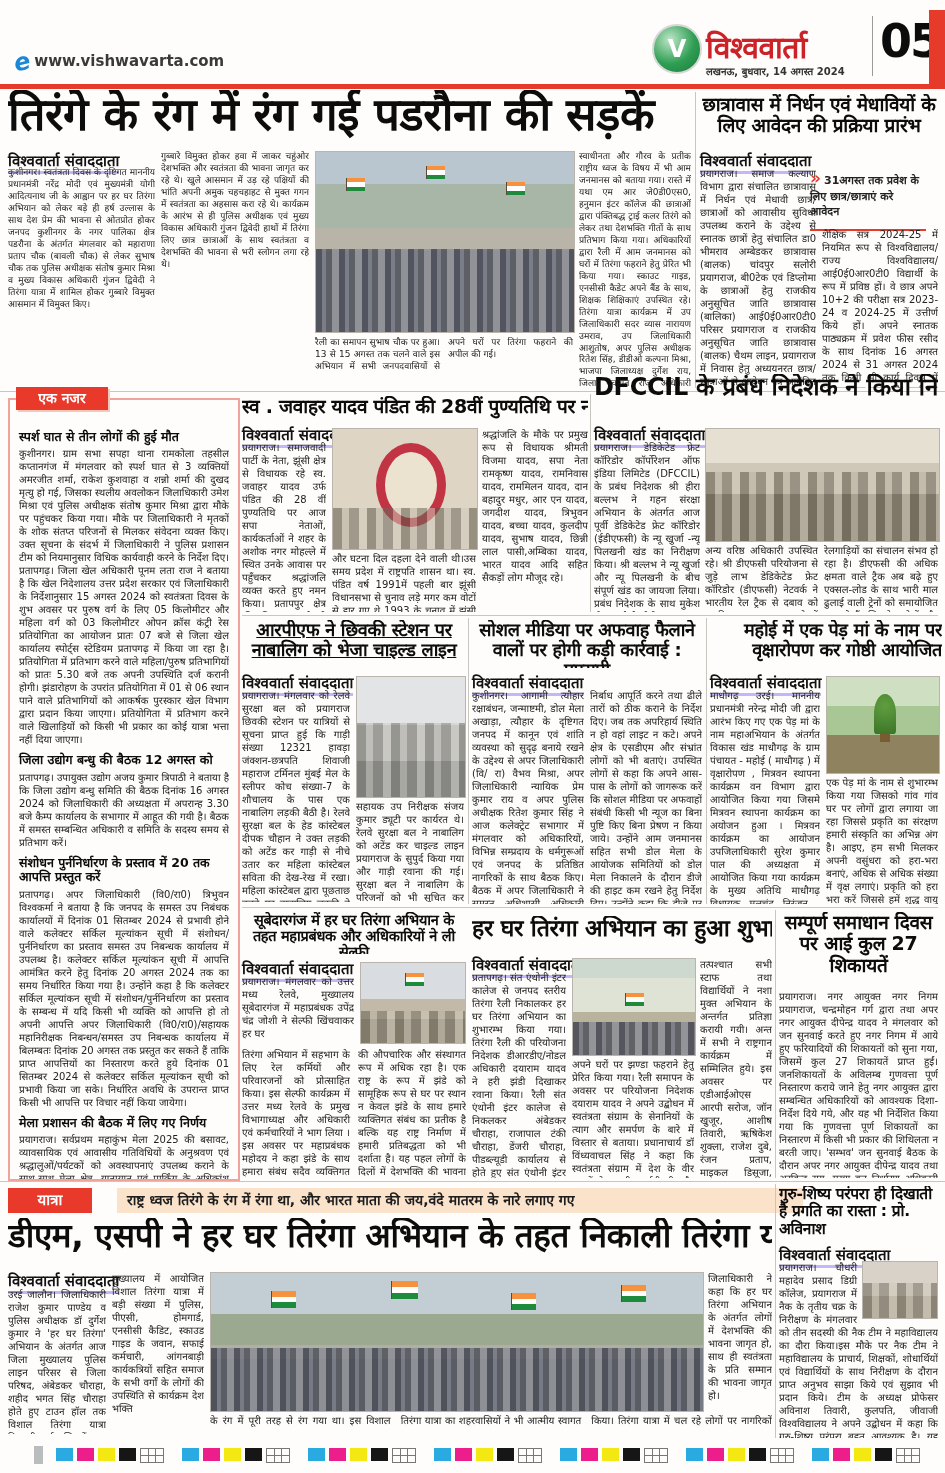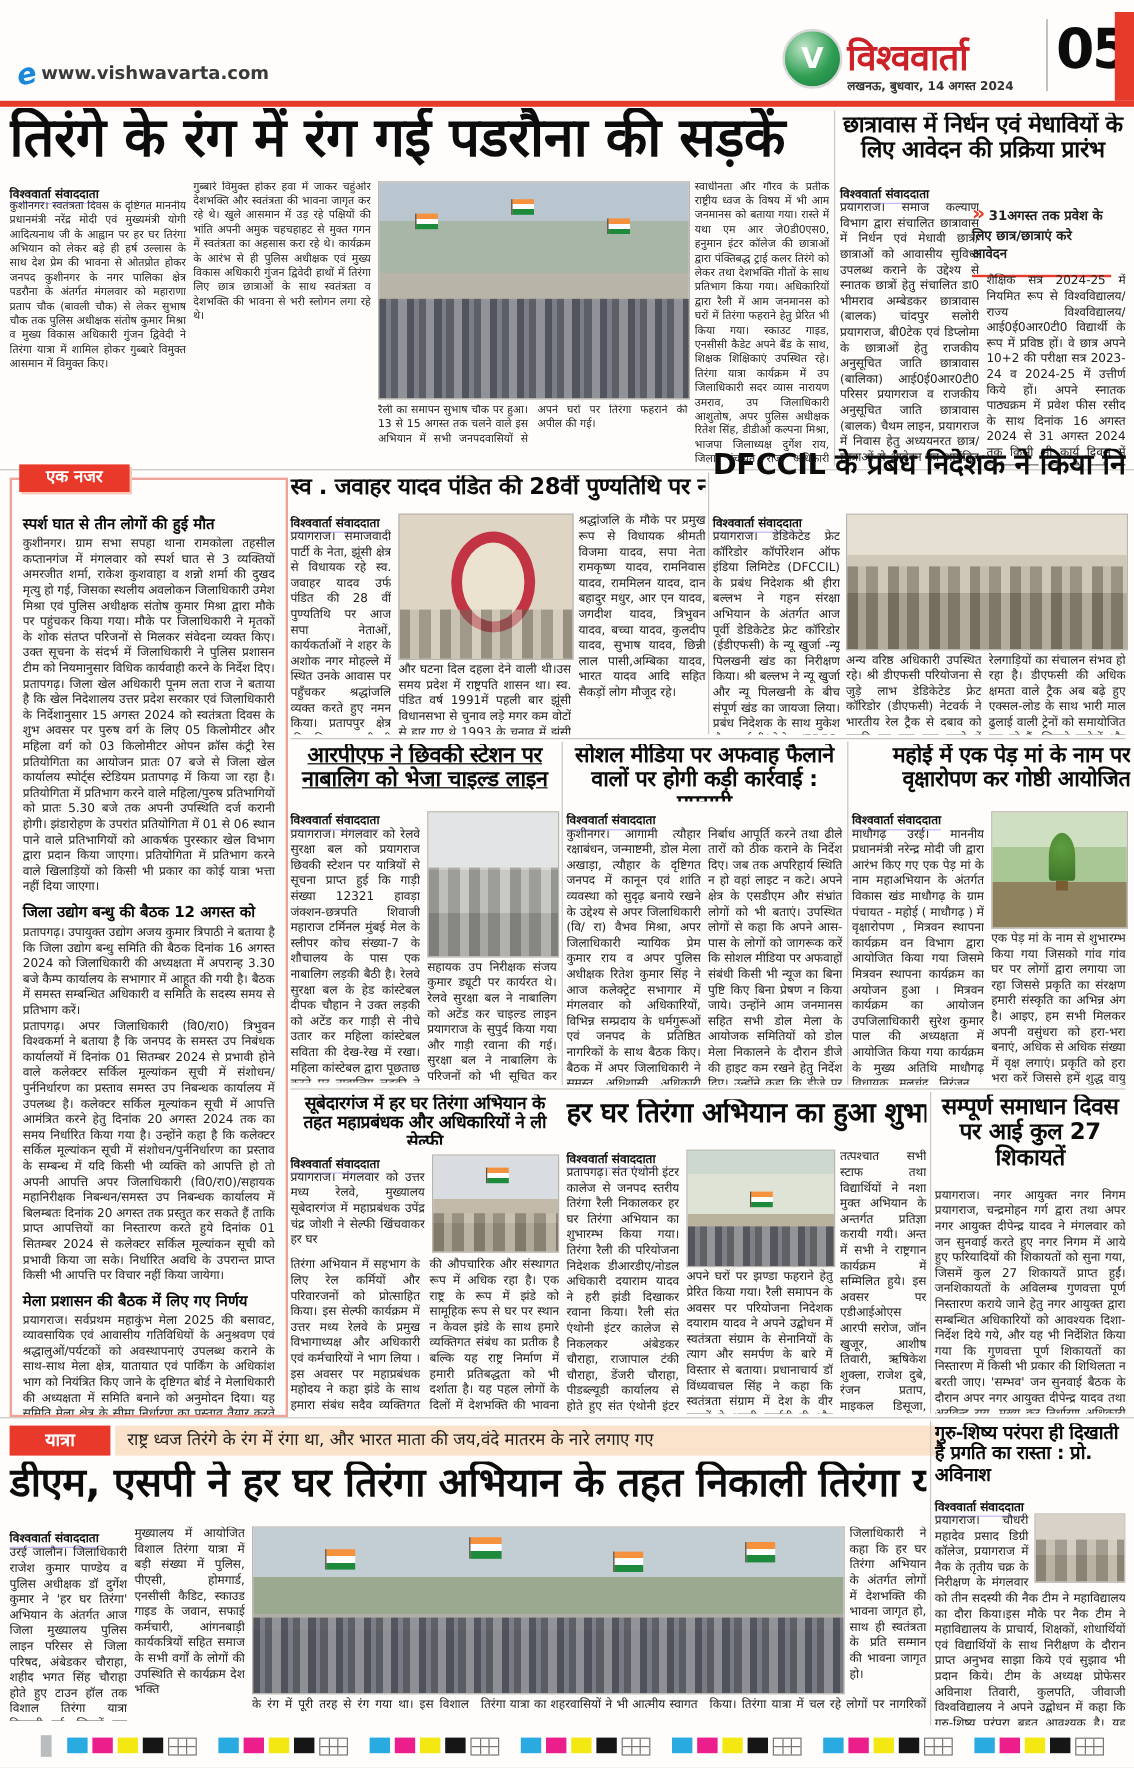--- a/index.html
+++ b/index.html
@@ -3,21 +3,21 @@
 <meta charset="utf-8">
 <style>
   html,body{margin:0;padding:0;background:#e8e8e8;}
   .page{position:relative;width:945px;height:1473px;background:#fefdfb;margin:0 auto;
         font-family:"DejaVu Sans",sans-serif;color:#1a1a1a;overflow:hidden;}
   .abs{position:absolute;}
   .hl{font-weight:bold;color:#0c0c0c;line-height:1.12;letter-spacing:-.3px;overflow:hidden;}
   .hl.center{text-align:center;}
   .body{font-size:9px;line-height:1.33;text-align:justify;color:#222;overflow:hidden;}
   .body.sm{font-size:10px;line-height:1.3;}
-  .byline{font-weight:bold;font-size:10px;color:#111;border-bottom:1px solid #c4b5fd;
+  .byline{font-weight:bold;font-size:15px;color:#111;border-bottom:3px solid #c4b5fd;
           display:inline-block;padding-bottom:1px;}
   .rule-h{position:absolute;height:1px;background:#c9c5bf;}
   .rule-v{position:absolute;width:1px;background:#c9c5bf;}
   .redrule{position:absolute;background:#e63a2a;}
   
   .site{font-weight:bold;font-size:15px;color:#3a3a3a;}
   .eicon{display:inline-block;color:#1b87d8;font-style:italic;font-weight:bold;font-size:24px;
          transform:rotate(-12deg);margin-right:4px;vertical-align:-4px;}
   .region{font-weight:bold;font-size:26px;color:#0c0c0c;text-align:center;letter-spacing:-.5px;}
   .logo{width:46px;height:46px;border-radius:50%;background:radial-gradient(circle at 35% 30%,#bfe6c8,#2f9e53 55%,#1c7a3e);
@@ -41,21 +41,21 @@
         border-left:1px solid #5a4a3a;}
   .crowd{position:absolute;left:0;right:0;bottom:0;height:46%;opacity:.8;
          background:repeating-linear-gradient(90deg,#3c3f4d 0 6px,#6f7380 6px 10px,#4a4d57 10px 16px,#8a8d96 16px 23px);}
   .figs{position:absolute;left:0;right:0;bottom:0;height:62%;opacity:.55;
         background:repeating-linear-gradient(90deg,#5d5648 0 9px,#b9b2a2 9px 16px,#6e675a 16px 26px,#cfc8b8 26px 34px);}
   .wreath{position:absolute;left:30%;top:12%;width:52px;height:66px;border:9px solid #c23343;
           border-radius:50%;background:#ece2d0;}
   .sapling{position:absolute;left:42%;top:18%;width:22px;height:40px;border-radius:50% 50% 10% 10%;
            background:radial-gradient(circle at 50% 30%,#5f9e3f,#3c7428);box-shadow:0 14px 0 -6px #7a5c33;}
   .yatra-tag{background:#e8392b;color:#fff;font-weight:bold;font-size:15px;text-align:center;line-height:25px;}
-  .strap{background:#fbe2ca;font-weight:normal;font-size:14px;color:#1d1d1d;line-height:25px;padding-left:10px;overflow:hidden;}
+  .strap{background:#fbe2ca;font-weight:bold;font-size:14px;color:#1d1d1d;line-height:25px;padding-left:10px;overflow:hidden;margin-left:21px;}
   
   .cmyk{position:absolute;top:1448px;height:16px;}
   .cmyk span{display:inline-block;width:17px;height:13px;margin-right:4px;vertical-align:top;}
   .cmyk .c{background:#29abe2;}.cmyk .m{background:#ec1e8c;}
   .cmyk .y{background:#f4e813;}.cmyk .k{background:#161616;}
   .cmyk .grid{width:22px;height:13px;background:
       linear-gradient(#777,#777) 7px 0/1px 100% no-repeat,
       linear-gradient(#777,#777) 14px 0/1px 100% no-repeat,
       linear-gradient(#777,#777) 0 6px/100% 1px no-repeat;border:1px solid #777;}
 </style>
@@ -103,20 +103,21 @@
   <div class="rule-h" style="left:0;top:391px;width:945px;"></div>
 
   <section>
     <div class="abs eknbox" style="left:8px;top:398px;width:210px;height:766px;">
       <div style="height:14px;"></div>
       <div class="eknhead">स्पर्श घात से तीन लोगों की हुई मौत</div>
       <div class="body sm">कुशीनगर। ग्राम सभा सपहा थाना रामकोला तहसील कप्तानगंज में मंगलवार को स्पर्श घात से 3 व्यक्तियों अमरजीत शर्मा, राकेश कुशवाहा व शन्नो शर्मा की दुखद मृत्यु हो गई, जिसका स्थलीय अवलोकन जिलाधिकारी उमेश मिश्रा एवं पुलिस अधीक्षक संतोष कुमार मिश्रा द्वारा मौके पर पहुंचकर किया गया। मौके पर जिलाधिकारी ने मृतकों के शोक संतप्त परिजनों से मिलकर संवेदना व्यक्त किए। उक्त सूचना के संदर्भ में जिलाधिकारी ने पुलिस प्रशासन टीम को नियमानुसार विधिक कार्यवाही करने के निर्देश दिए।</div>
       <div class="body sm">प्रतापगढ़। जिला खेल अधिकारी पूनम लता राज ने बताया है कि खेल निदेशालय उत्तर प्रदेश सरकार एवं जिलाधिकारी के निर्देशानुसार 15 अगस्त 2024 को स्वतंत्रता दिवस के शुभ अवसर पर पुरुष वर्ग के लिए 05 किलोमीटर और महिला वर्ग को 03 किलोमीटर ओपन क्रॉस कंट्री रेस प्रतियोगिता का आयोजन प्रातः 07 बजे से जिला खेल कार्यालय स्पोर्ट्स स्टेडियम प्रतापगढ़ में किया जा रहा है। प्रतियोगिता में प्रतिभाग करने वाले महिला/पुरुष प्रतिभागियों को प्रातः 5.30 बजे तक अपनी उपस्थिति दर्ज करानी होगी। झंडारोहण के उपरांत प्रतियोगिता में 01 से 06 स्थान पाने वाले प्रतिभागियों को आकर्षक पुरस्कार खेल विभाग द्वारा प्रदान किया जाएगा। प्रतियोगिता में प्रतिभाग करने वाले खिलाड़ियों को किसी भी प्रकार का कोई यात्रा भत्ता नहीं दिया जाएगा।</div>
       <div class="eknhead">जिला उद्योग बन्धु की बैठक 12 अगस्त को</div>
       <div class="body sm">प्रतापगढ़। उपायुक्त उद्योग अजय कुमार त्रिपाठी ने बताया है कि जिला उद्योग बन्धु समिति की बैठक दिनांक 16 अगस्त 2024 को जिलाधिकारी की अध्यक्षता में अपरान्ह 3.30 बजे कैम्प कार्यालय के सभागार में आहूत की गयी है। बैठक में समस्त सम्बन्धित अधिकारी व समिति के सदस्य समय से प्रतिभाग करें।</div>
+      <div class="eknhead">संशोधन पुर्ननिर्धारण के प्रस्ताव में 20 तक आपत्ति प्रस्तुत करें</div>
       <div class="body sm">प्रतापगढ़। अपर जिलाधिकारी (वि0/रा0) त्रिभुवन विश्वकर्मा ने बताया है कि जनपद के समस्त उप निबंधक कार्यालयों में दिनांक 01 सितम्बर 2024 से प्रभावी होने वाले कलेक्टर सर्किल मूल्यांकन सूची में संशोधन/पुर्ननिर्धारण का प्रस्ताव समस्त उप निबन्धक कार्यालय में उपलब्ध है। कलेक्टर सर्किल मूल्यांकन सूची में आपत्ति आमंत्रित करने हेतु दिनांक 20 अगस्त 2024 तक का समय निर्धारित किया गया है। उन्होंने कहा है कि कलेक्टर सर्किल मूल्यांकन सूची में संशोधन/पुर्ननिर्धारण का प्रस्ताव के सम्बन्ध में यदि किसी भी व्यक्ति को आपत्ति हो तो अपनी आपत्ति अपर जिलाधिकारी (वि0/रा0)/सहायक महानिरीक्षक निबन्धन/समस्त उप निबन्धक कार्यालय में बिलम्बतः दिनांक 20 अगस्त तक प्रस्तुत कर सकते हैं ताकि प्राप्त आपत्तियों का निस्तारण करते हुये दिनांक 01 सितम्बर 2024 से कलेक्टर सर्किल मूल्यांकन सूची को प्रभावी किया जा सके। निर्धारित अवधि के उपरान्त प्राप्त किसी भी आपत्ति पर विचार नहीं किया जायेगा।</div>
       <div class="eknhead">मेला प्रशासन की बैठक में लिए गए निर्णय</div>
       <div class="body sm">प्रयागराज। सर्वप्रथम महाकुंभ मेला 2025 की बसावट, व्यावसायिक एवं आवासीय गतिविधियों के अनुश्रवण एवं श्रद्धालुओं/पर्यटकों को अवस्थापनाएं उपलब्ध कराने के साथ-साथ मेला क्षेत्र, यातायात एवं पार्किंग के अधिकांश भाग को नियंत्रित किए जाने के दृष्टिगत बोर्ड ने मेलाधिकारी की अध्यक्षता में समिति बनाने को अनुमोदन दिया। यह समिति मेला क्षेत्र के सीमा निर्धारण का प्रस्ताव तैयार करते हुए मेला जनपद घोषित किए जाने हेतु विस्तृत प्रस्ताव अग्रेतर कार्यवाही हेतु प्रेषित करेगी। इसी क्रम में महाकुंभ 2025 में संस्थाओं को सॉफ्टवेयर के माध्यम से भूमि और सुविधाओं के आवेदन एवं आवंटन हेतु प्रेषित प्रस्ताव को भी अनुमोदन मिला। अब सभी संस्थाएं भूमि एवं सुविधाओं हेतु ऑनलाइन आवेदन कर सकेंगी। इसके पश्चात सुविधा पर्चा उपलब्ध कराने से लेकर पर्ची इश्यू होने के पश्चात यदि कॉन्ट्रैक्टर ने समय से सामान उपलब्ध नहीं कराया तो उस पर नकेल कसना आसान होगा। इस सॉफ्टवेयर पर महाकुंभ 2013 और कुंभ 2019 के संस्थाओं के आवंटन (सुविधा पर्चियों) का सभी पिछला डेटा भी उपलब्ध होगा। साथ ही महाकुंभ 2025 के लिए नई संस्थाओं के पंजीकरण और आवेदन की सुविधा तथा सुविधाओं की स्थापना के फोटोग्राफिक साक्ष्य और सत्यापन के मॉड्यूल भी उपलब्ध रहेंगे। मेला क्षेत्र में आने वाले तीर्थयात्रियों, स्नानार्थियों एवं पर्यटकों के आवागमन को सुचारु व सुरक्षित बनाने तथा बेहतर अनुभूति हेतु मेला क्षेत्र के सन्निकट अत्यधिक महत्वपूर्ण पाँच मार्गों के विकास एवं सौन्दर्यकरण का कार्य मेला प्राधिकरण द्वारा कराये जाने के प्रस्ताव को भी अनुमोदन मिला। इन पांच प्रमुख मार्गों पर सिविल कार्यों के साथ-साथ, हॉर्टिकल्चर, म्यूरल पेंटिंग तथा मेंटेनेंस का कार्य भी कराया जाएगा। यह पाँच मार्ग हैं- बक्शी बांध से गंगा मूर्ति लिहाड़े होते हुए नागवासुकी तक, अलोपी बाग से दारागंज तक, किलाघाट मार्ग, दारागंज से शास्त्रीपुल तथा टिकर माफी आश्रम वाली त्रिवेणी रैंप।</div>
     </div>
     <div class="abs eknlabel" style="left:16px;top:387px;width:92px;height:23px;">एक नजर</div>
   </section>
 
   <section>
     <div class="abs hl" style="left:242px;top:396px;width:346px;height:24px;font-size:19px;white-space:nowrap;">स्व . जवाहर यादव पंडित की 28वीं पुण्यतिथि पर नमन</div>
     <div class="abs" style="left:242px;top:424px;"><span class="byline">विश्ववार्ता संवाददाता</span></div>

